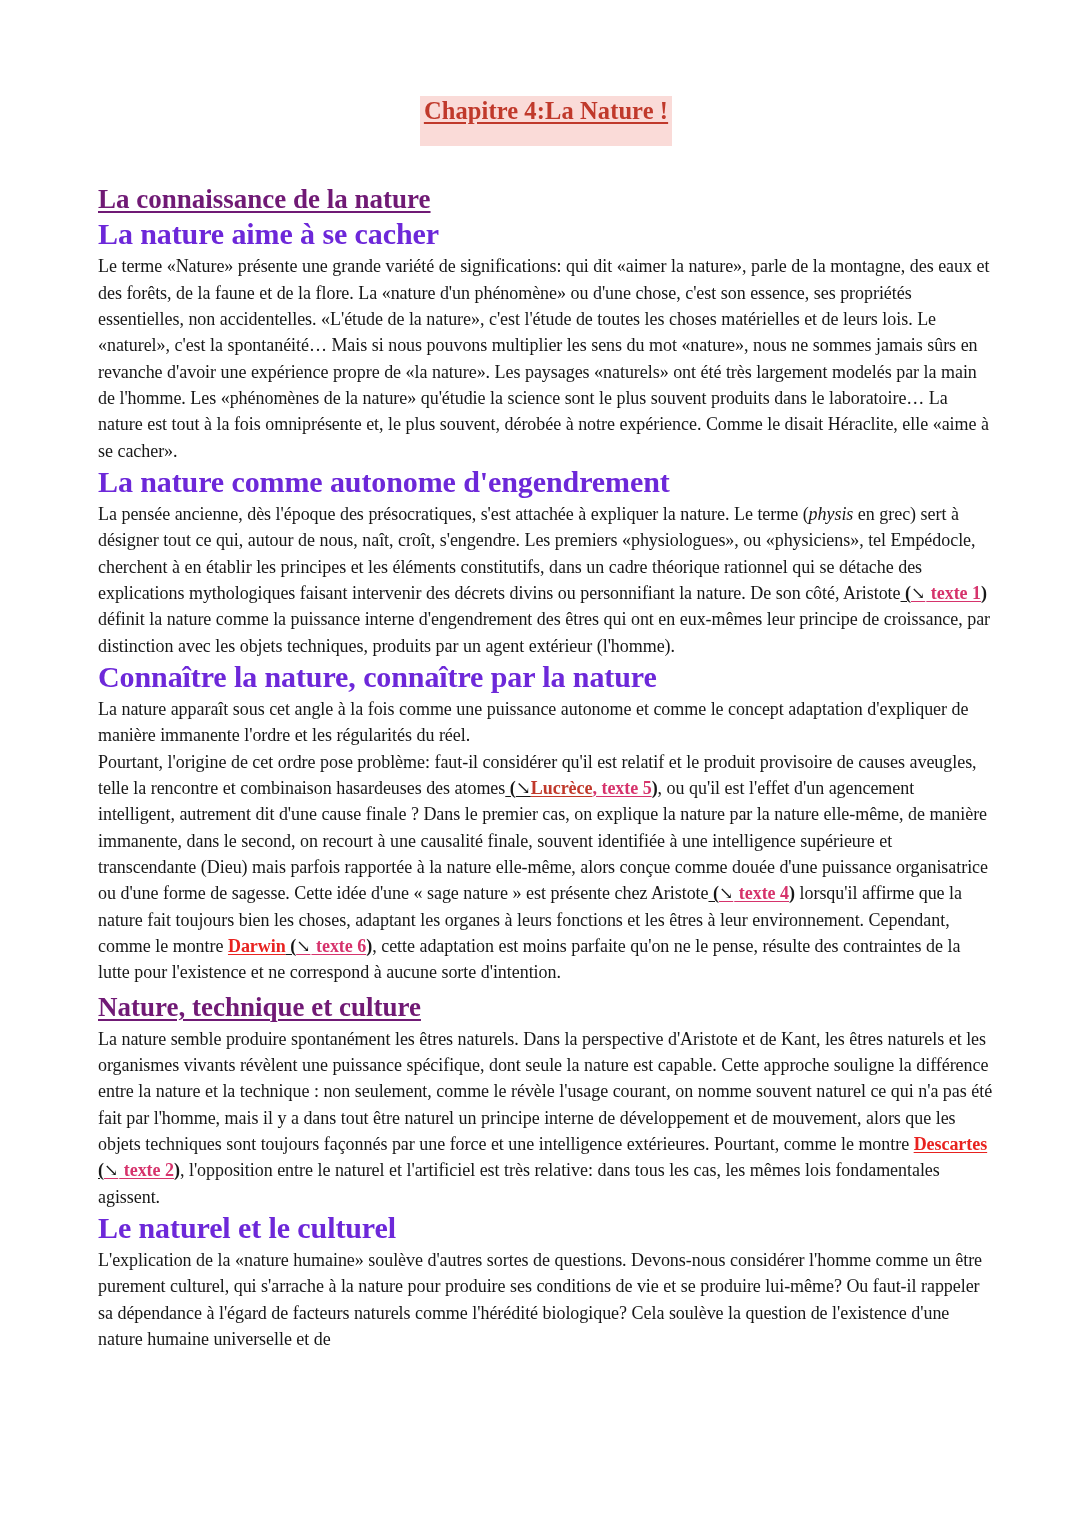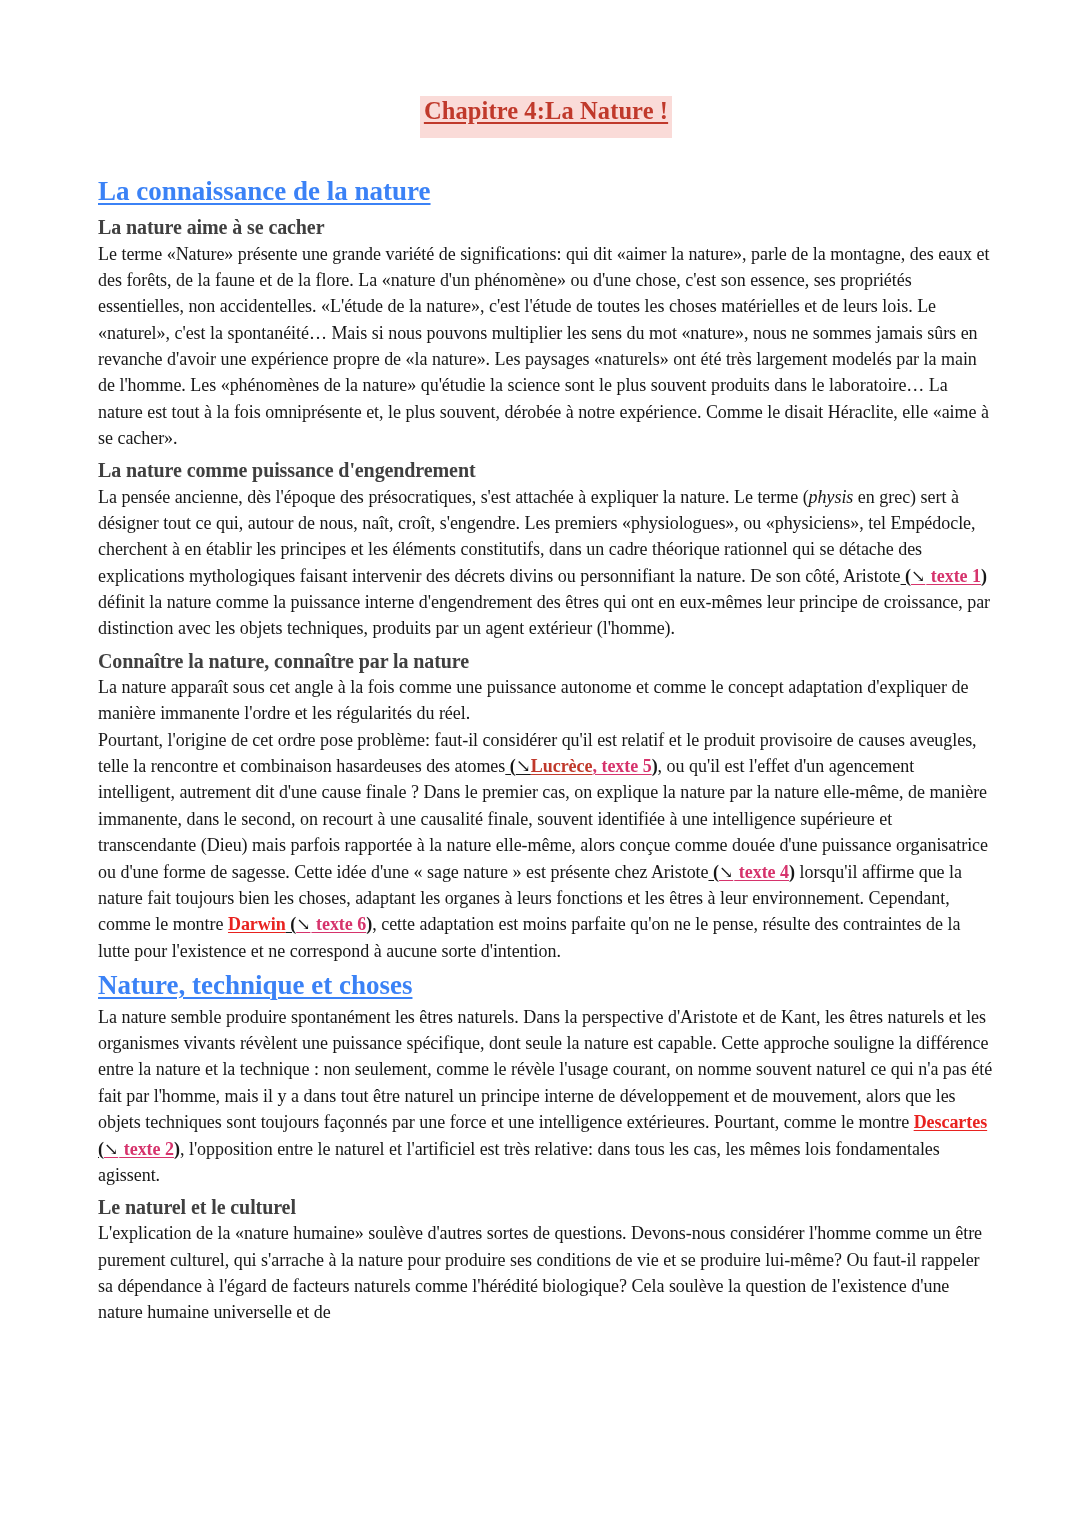--- a/index.html
+++ b/index.html
@@ -32,44 +32,44 @@
   }
   .doc-title {
     display: inline-block;
     font-size: 24.5px;
     font-weight: bold;
     color: #c0392b;
     background: #fadbd8;
     text-decoration: underline;
     text-underline-offset: 3px;
     letter-spacing: 0.1px;
-    padding: 0 4px 11px 4px;
+    padding: 0 4px 19px 4px;
     line-height: 1.25;
   }
 
   
   h1.sec-h1 {
     font-size: 27px;
     font-weight: bold;
-    color: #3b82f6;
+    color: #701a75;
     margin: 0 0 2px 0;
     line-height: 1.14;
     display: inline-block;
     text-decoration: underline;
     text-underline-offset: 3px;
     text-decoration-thickness: 2px;
   }
   .h1-row { margin: 0 0 1px 0; }
   .h1-row.spaced { margin-top: 6px; }
 
   h2.sec-h2 {
-    font-size: 20px;
+    font-size: 30px;
     font-weight: bold;
-    color: #404040;
-    margin: 8px 0 1px 0;
+    color: #6d28d9;
+    margin: 1px 0 1px 0;
     line-height: 1.16;
     letter-spacing: -0.1px;
   }
 
   
   p.body {
     font-size: 18px;
     line-height: 1.465;
     margin: 0 0 0 0;
     text-align: left;
@@ -121,24 +121,24 @@
 <div class="page">
 
   <div class="doc-title-wrap">
     <span class="doc-title">Chapitre 4:La Nature !</span>
   </div>
 
   <div id="doc-body">
       <div class="h1-row"><h1 class="sec-h1">La connaissance de la nature</h1></div>
       <h2 class="sec-h2">La nature aime à se cacher</h2>
       <p class="body">Le terme «Nature» présente une grande variété de significations: qui dit «aimer la nature», parle de la montagne, des eaux et des forêts, de la faune et de la flore. La «nature d'un phénomène» ou d'une chose, c'est son essence, ses propriétés essentielles, non accidentelles. «L'étude de la nature», c'est l'étude de toutes les choses matérielles et de leurs lois. Le «naturel», c'est la spontanéité… Mais si nous pouvons multiplier les sens du mot «nature», nous ne sommes jamais sûrs en revanche d'avoir une expérience propre de «la nature». Les paysages «naturels» ont été très largement modelés par la main de l'homme. Les «phénomènes de la nature» qu'étudie la science sont le plus souvent produits dans le laboratoire… La nature est tout à la fois omniprésente et, le plus souvent, dérobée à notre expérience. Comme le disait Héraclite, elle «aime à se cacher».</p>
-      <h2 class="sec-h2">La nature comme puissance d'engendrement</h2>
+      <h2 class="sec-h2">La nature comme autonome d'engendrement</h2>
       <p class="body">La pensée ancienne, dès l'époque des présocratiques, s'est attachée à expliquer la nature. Le terme (<em class="ital">physis</em> en grec) sert à désigner tout ce qui, autour de nous, naît, croît, s'engendre. Les premiers «physiologues», ou «physiciens», tel Empédocle, cherchent à en établir les principes et les éléments constitutifs, dans un cadre théorique rationnel qui se détache des explications mythologiques faisant intervenir des décrets divins ou personnifiant la nature. De son côté, Aristote<span class="ref-paren"> (</span><a class="ref-link" href="#"><span class="arrow">↘</span> texte 1</a><span class="ref-paren-plain">)</span> définit la nature comme la puissance interne d'engendrement des êtres qui ont en eux-mêmes leur principe de croissance, par distinction avec les objets techniques, produits par un agent extérieur (l'homme).</p>
       <h2 class="sec-h2">Connaître la nature, connaître par la nature</h2>
       <p class="body">La nature apparaît sous cet angle à la fois comme une puissance autonome et comme le concept adaptation d'expliquer de manière immanente l'ordre et les régularités du réel.</p>
       <p class="body">Pourtant, l'origine de cet ordre pose problème: faut-il considérer qu'il est relatif et le produit provisoire de causes aveugles, telle la rencontre et combinaison hasardeuses des atomes<span class="ref-paren"> (</span><span class="arrow ref-group">↘</span><a class="author-link dark" href="#">Lucrèce</a><a class="ref-link" href="#">, texte 5</a><span class="ref-paren-plain">)</span>, ou qu'il est l'effet d'un agencement intelligent, autrement dit d'une cause finale ? Dans le premier cas, on explique la nature par la nature elle-même, de manière immanente, dans le second, on recourt à une causalité finale, souvent identifiée à une intelligence supérieure et transcendante (Dieu) mais parfois rapportée à la nature elle-même, alors conçue comme douée d'une puissance organisatrice ou d'une forme de sagesse. Cette idée d'une « sage nature » est présente chez Aristote<span class="ref-paren"> (</span><a class="ref-link" href="#"><span class="arrow">↘</span> texte 4</a><span class="ref-paren-plain">)</span> lorsqu'il affirme que la nature fait toujours bien les choses, adaptant les organes à leurs fonctions et les êtres à leur environnement. Cependant, comme le montre <a class="author-link" href="#">Darwin</a><span class="ref-paren"> (</span><a class="ref-link" href="#"><span class="arrow">↘</span> texte 6</a><span class="ref-paren-plain">)</span>, cette adaptation est moins parfaite qu'on ne le pense, résulte des contraintes de la lutte pour l'existence et ne correspond à aucune sorte d'intention.</p>
-      <div class="h1-row spaced"><h1 class="sec-h1">Nature, technique et choses</h1></div>
+      <div class="h1-row spaced"><h1 class="sec-h1">Nature, technique et culture</h1></div>
       <p class="body">La nature semble produire spontanément les êtres naturels. Dans la perspective d'Aristote et de Kant, les êtres naturels et les organismes vivants révèlent une puissance spécifique, dont seule la nature est capable. Cette approche souligne la différence entre la nature et la technique : non seulement, comme le révèle l'usage courant, on nomme souvent naturel ce qui n'a pas été fait par l'homme, mais il y a dans tout être naturel un principe interne de développement et de mouvement, alors que les objets techniques sont toujours façonnés par une force et une intelligence extérieures. Pourtant, comme le montre <a class="author-link" href="#">Descartes</a><span class="ref-paren"> (</span><a class="ref-link" href="#"><span class="arrow">↘</span> texte 2</a><span class="ref-paren-plain">)</span>, l'opposition entre le naturel et l'artificiel est très relative: dans tous les cas, les mêmes lois fondamentales agissent.</p>
       <h2 class="sec-h2">Le naturel et le culturel</h2>
       <p class="body">L'explication de la «nature humaine» soulève d'autres sortes de questions. Devons-nous considérer l'homme comme un être purement culturel, qui s'arrache à la nature pour produire ses conditions de vie et se produire lui-même? Ou faut-il rappeler sa dépendance à l'égard de facteurs naturels comme l'hérédité biologique? Cela soulève la question de l'existence d'une nature humaine universelle et de</p>
     </div>
 
 </div>
 
 </body></html>

